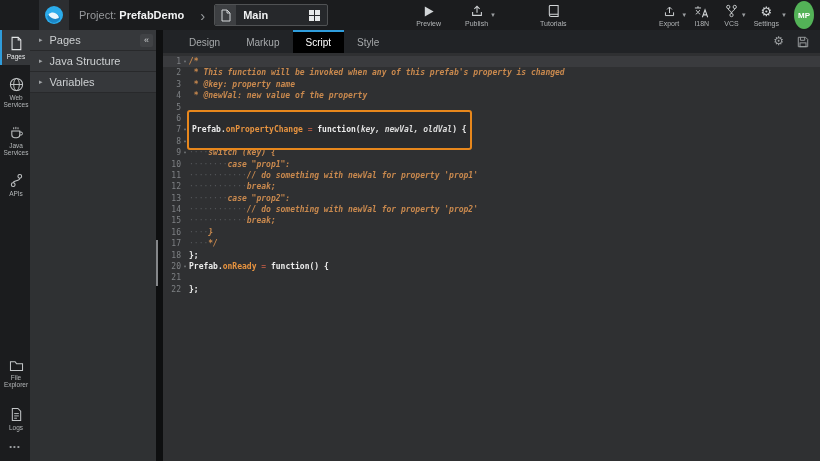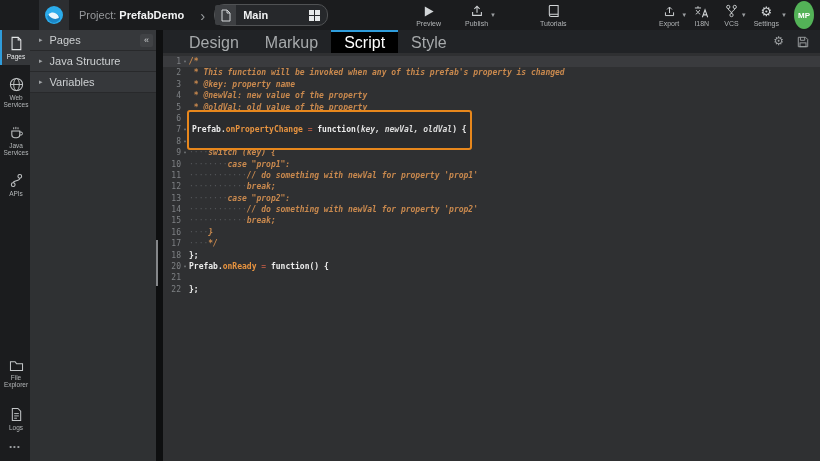--- a/index.html
+++ b/index.html
@@ -7,21 +7,21 @@
     font-family:"Liberation Sans", sans-serif; }
 
   
   .topbar { height:30px; background:#1b1c1e; display:flex; align-items:center; position:relative;padding-left:39px; }
   .logo-box { width:30px; height:30px; background:#2c2e31; display:flex; align-items:center; justify-content:center; flex:0 0 30px; }
   .project { margin-left:10px; font-size:11px; white-space:nowrap; }
   .project .plabel { color:#97999c; }
   .project .pname { color:#f2f3f4; font-weight:bold; }
   .crumb-chev { color:#9a9da0; font-size:15px; margin-left:16px; line-height:1; }
   .page-selector { margin-left:9px; width:114px; height:22px; background:#26282b; border:1px solid #505254;
-    border-radius:10px; display:flex; align-items:center; cursor:pointer; }
+    border-radius:2px; display:flex; align-items:center; cursor:pointer; }
   .page-selector .ficon { width:21px; height:20px; background:#3d3f42; border-radius:2px 0 0 2px;
     display:flex; align-items:center; justify-content:center; }
   .page-selector .pval { flex:1; color:#f0f1f2; font-size:11px; font-weight:bold; padding-left:7px; }
   .page-selector .grid { margin-right:7px; display:flex; }
 
   .tb-act { display:flex; flex-direction:column; align-items:center; cursor:pointer; position:relative; }
   .tb-act .ic { height:14px; display:flex; align-items:flex-end; justify-content:center; color:#d2d5d7; }
   .tb-act .lbl { font-size:7px; color:#b2b5b7; margin-top:2px; white-space:nowrap; }
   .caret { font-size:6px; color:#9a9da0; position:absolute; right:-8px; top:8px; }
   .gear-glyph { font-size:13px; color:#d2d5d7; line-height:13px; }
@@ -52,21 +52,21 @@
   .collapse-btn { position:absolute; top:4px; right:3px; width:13px; height:13px; background:#404245;
     border-radius:2px; color:#c8cbcd; font-size:9px; line-height:12px; text-align:center; cursor:pointer; }
 
   
   .divider { width:7px; background:#0e0f10; position:relative; flex:0 0 7px; }
   .divider .thumb { position:absolute; left:0; top:210px; width:2px; height:46px; background:#85878a; }
 
   
   .editor-col { flex:1; display:flex; flex-direction:column; min-width:0; }
   .tabbar { height:23px; background:#212326; display:flex; align-items:stretch; padding-left:13px; }
-  .tab { font-size:16px; color:#a6a9ab; padding:0 13px; display:flex; align-items:center;
+  .tab { font-size:10px; color:#a6a9ab; padding:0 13px; display:flex; align-items:center;
     border-top:2px solid transparent; cursor:pointer; }
   .tab.active { background:#000000; color:#ffffff; border-top-color:#2f9ddc; }
   .tabbar-icons { margin-left:auto; display:flex; align-items:center; gap:13px; margin-right:11px; }
   .tabbar-icons .tbi { color:#9da0a2; cursor:pointer; display:flex; align-items:center; }
   .tabbar-icons .gear-glyph { font-size:12px; color:#9da0a2; }
 
   .editor { flex:1; background:#2f3032; padding-top:3px; font-family:"DejaVu Sans Mono", monospace;
     font-size:8px; overflow:hidden; }
   .line { display:flex; height:11.4px; line-height:11.4px; align-items:center; }
   .line.active { background:#3a3b3e; }
@@ -321,21 +321,20 @@
           <span class="lcode"><span class="tk-cm"> * @key: property name</span></span>
         </div>
         <div class="line">
           <span class="lnum">4</span>
           <span class="lfold"></span>
           <span class="lcode"><span class="tk-cm"> * @newVal: new value of the property</span></span>
         </div>
         <div class="line">
           <span class="lnum">5</span>
           <span class="lfold"></span>
-          <span class="lcode"><span class="tk-cm"> * @oldVal: old value of the property</span></span>
         </div>
         <div class="line">
           <span class="lnum">6</span>
           <span class="lfold"></span>
           <span class="lcode"><span class="tk-cm"> */</span></span>
         </div>
         <div class="line">
           <span class="lnum">7</span>
           <span class="lfold">▾</span>
           <span class="lcode codebox"><span class="tk-b">Prefab</span><span class="tk-p">.</span><span class="tk-m">onPropertyChange</span><span class="tk-p"> </span><span class="tk-o">=</span><span class="tk-p"> </span><span class="tk-b">function(</span><span class="tk-i">key, newVal, oldVal</span><span class="tk-b">) {</span></span>

